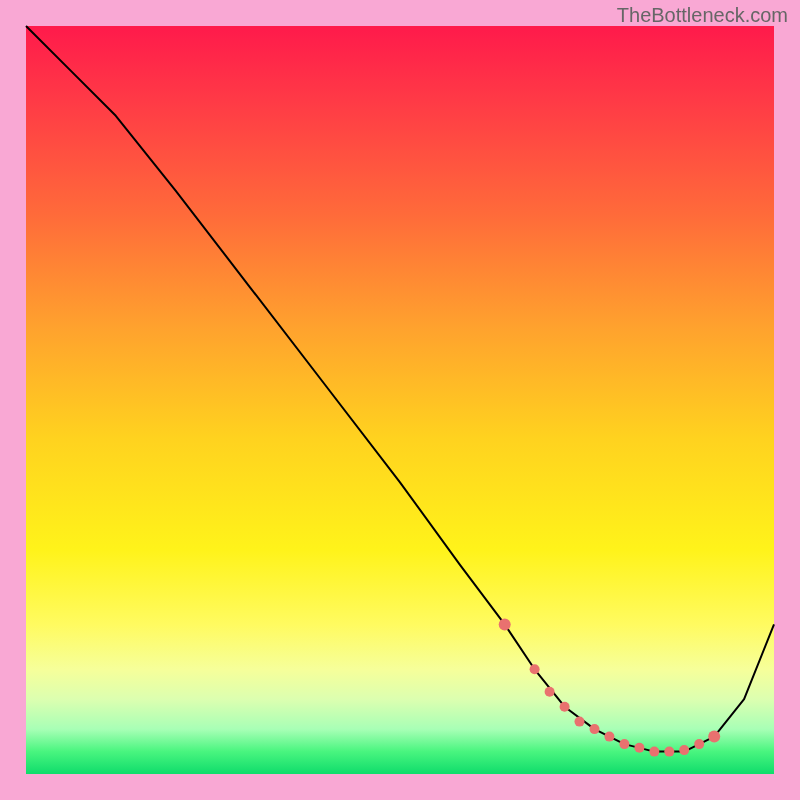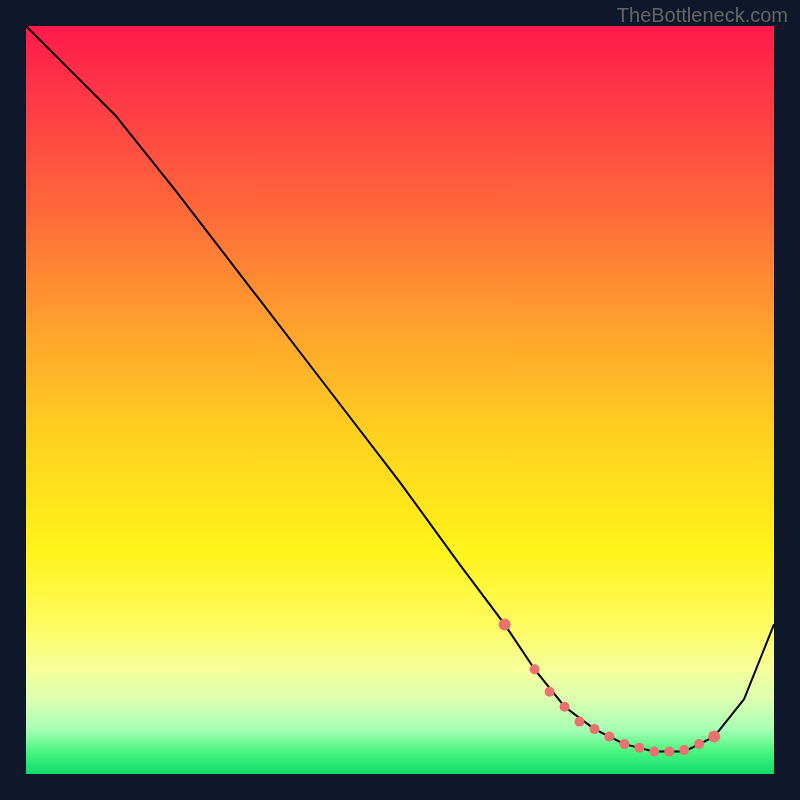--- a/index.html
+++ b/index.html
@@ -8,21 +8,21 @@
     width: 800px;
     height: 800px;
     background: #000;
     overflow: hidden;
     font-family: Arial, Helvetica, sans-serif;
   }
   .frame {
     position: relative;
     width: 800px;
     height: 800px;
-    background: #0f172a;
+    background: #f9a8d4;
   }
   .watermark {
     position: absolute;
     top: 4px;
     right: 12px;
     color: #666;
     font-size: 20px;
     font-weight: 500;
     z-index: 20;
     user-select: none;

